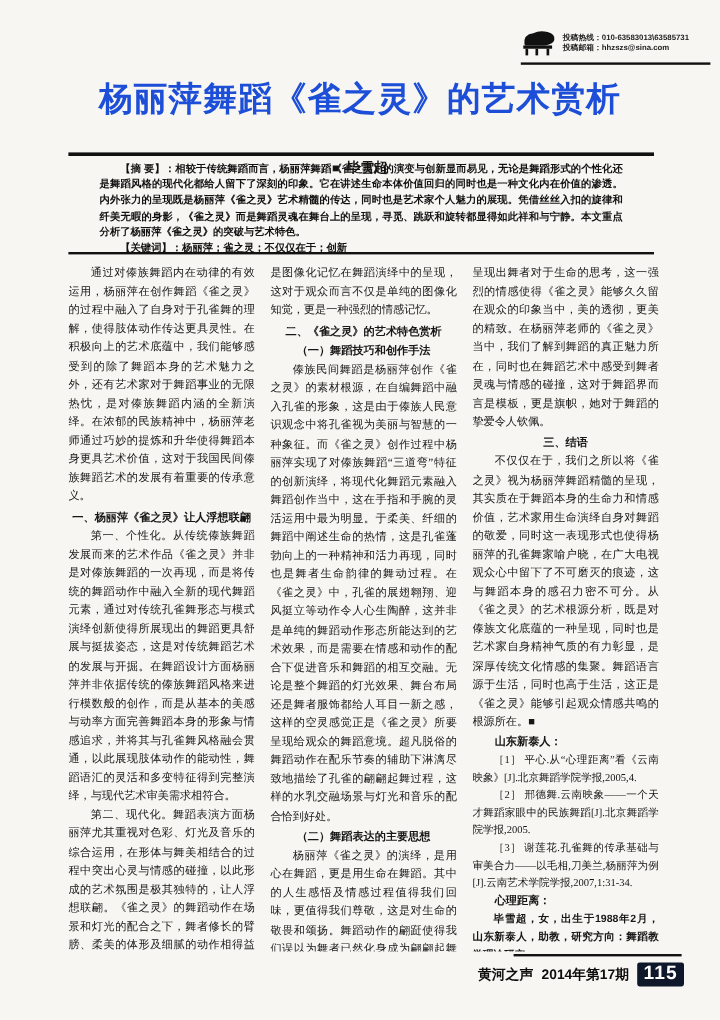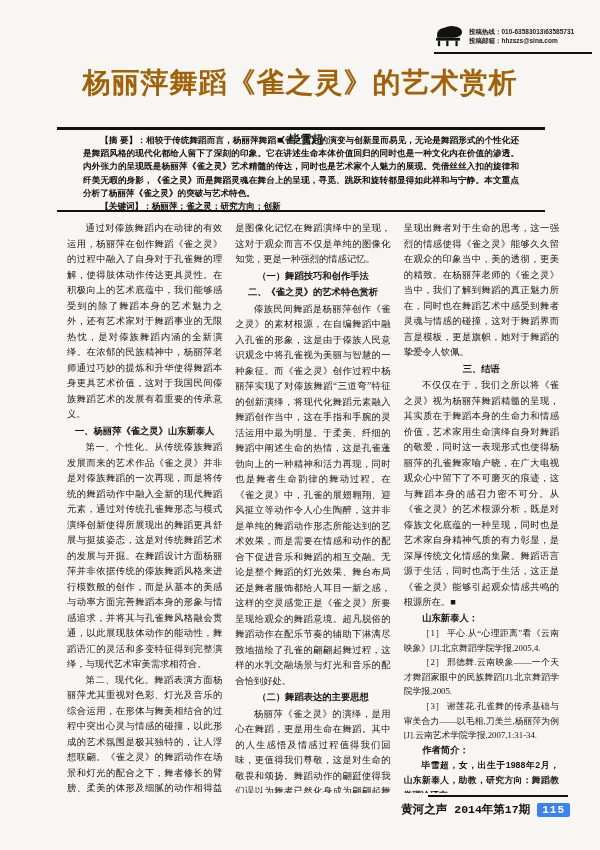--- a/index.html
+++ b/index.html
@@ -13,21 +13,21 @@
     position:absolute;top:24px;right:8px;width:158px;
     display:flex;align-items:center;gap:5px;
     border-bottom:2px solid #111;padding-bottom:4px;
   }
   .piano{width:30px;height:24px;flex:0 0 auto;}
   .masthead-lines{font-family:"Liberation Sans","DejaVu Sans",sans-serif;
     font-size:6.5px;line-height:9px;font-weight:bold;color:#1c1c1c;white-space:nowrap;}
   
   .title{
     position:absolute;top:64px;left:0;width:100%;text-align:center;
-    font-size:28px;font-weight:900;letter-spacing:1px;color:#a16207;
+    font-size:28px;font-weight:900;letter-spacing:1px;color:#1d4ed8;
   }
   .author-line{
     position:absolute;top:106px;left:0;width:100%;text-align:center;
     font-family:"Liberation Sans","DejaVu Sans",sans-serif;
     font-size:11.5px;font-weight:bold;margin-top:26px;
   }
   .author-line .sq{font-size:10px;margin-right:6px;}
   
   .rule{position:absolute;left:57px;width:488px;height:3px;background:#111;}
   .rule.r1{top:127px;}
@@ -36,21 +36,21 @@
   .abstract-block{
     position:absolute;top:134px;left:57px;width:488px;box-sizing:border-box;
     padding:0 26px;
     font-family:"Liberation Sans","DejaVu Sans",sans-serif;
     font-size:8.6px;font-weight:bold;line-height:13.2px;
     text-align:justify;color:#111;
   }
   .abstract-block p{margin:0;text-indent:2em;}
   
   .columns{
-    position:absolute;top:221px;left:67px;width:492px;height:572px;
+    position:absolute;top:221px;left:57px;width:492px;height:572px;
     display:flex;gap:13px;overflow:hidden;
   }
   .col{flex:1 1 0;font-size:9.3px;line-height:15.5px;text-align:justify;overflow:hidden;}
   .col p{margin:0;text-indent:2em;}
   .col p.cont{text-indent:0;}
   .col .sec-h{
     font-family:"Liberation Sans","DejaVu Sans",sans-serif;
     font-weight:bold;text-align:center;text-indent:0;margin:1px 0;
   }
   .refs-h,.bio-h{
@@ -60,25 +60,25 @@
   .refs-h{margin-top:16px;}
   .bio-h{margin-top:18px;}
   .col p.ref{font-size:8.8px;line-height:14.6px;}
   .col p.bio{font-family:"Liberation Sans","DejaVu Sans",sans-serif;
     font-weight:bold;font-size:8.8px;line-height:15px;}
   
   .footer-rule{position:absolute;top:795px;left:428px;width:140px;height:2px;background:#111;}
   .footer{
     position:absolute;top:802px;right:30px;
     display:flex;align-items:center;gap:7px;
-    font-family:Liberation Mono, monospace;
+    font-family:Liberation Sans, sans-serif;
     font-weight:bold;font-size:11.5px;color:#0d0d0d;
   }
   .page-num{
-    background:#3b82f6;color:#fff;padding:1px 5px;font-size:11px;
+    background:#0f172a;color:#fff;padding:1px 5px;font-size:16px;
     border-radius:2px;letter-spacing:1px;
   }
 </style>
 </head>
 <body>
 
 <div class="page">
 
   <div class="masthead">
     <svg class="piano" viewBox="0 0 32 26" xmlns="http://www.w3.org/2000/svg">
@@ -96,53 +96,53 @@
 
   <div class="title">杨丽萍舞蹈《雀之灵》的艺术赏析</div>
   <div class="author-line">
     <span class="sq">■</span><span>毕雪超</span>
   </div>
 
   <div class="rule r1"></div>
 
   <div class="abstract-block">
     <p><span>【摘  要】：</span><span>相较于传统舞蹈而言，杨丽萍舞蹈《雀之灵》的演变与创新显而易见，无论是舞蹈形式的个性化还是舞蹈风格的现代化都给人留下了深刻的印象。它在讲述生命本体价值回归的同时也是一种文化内在价值的渗透。内外张力的呈现既是杨丽萍《雀之灵》艺术精髓的传达，同时也是艺术家个人魅力的展现。凭借丝丝入扣的旋律和纤美无暇的身影，《雀之灵》而是舞蹈灵魂在舞台上的呈现，寻觅、跳跃和旋转都显得如此祥和与宁静。本文重点分析了杨丽萍《雀之灵》的突破与艺术特色。</span></p>
-    <p><span>【关键词】：</span><span>杨丽萍；雀之灵；研究方向；创新</span></p>
+    <p><span>【关键词】：</span><span>杨丽萍；雀之灵；不仅仅在于；创新</span></p>
   </div>
 
   <div class="rule r2"></div>
 
   <div class="columns">
 
     <div class="col">
       <p>通过对傣族舞蹈内在动律的有效运用，杨丽萍在创作舞蹈《雀之灵》的过程中融入了自身对于孔雀舞的理解，使得肢体动作传达更具灵性。在积极向上的艺术底蕴中，我们能够感受到的除了舞蹈本身的艺术魅力之外，还有艺术家对于舞蹈事业的无限热忱，是对傣族舞蹈内涵的全新演绎。在浓郁的民族精神中，杨丽萍老师通过巧妙的提炼和升华使得舞蹈本身更具艺术价值，这对于我国民间傣族舞蹈艺术的发展有着重要的传承意义。</p>
-      <p class="sec-h">一、杨丽萍《雀之灵》山东新泰人</p>
+      <p class="sec-h">一、杨丽萍《雀之灵》让人浮想联翩</p>
       <p>第一、个性化。从传统傣族舞蹈发展而来的艺术作品《雀之灵》并非是对傣族舞蹈的一次再现，而是将传统的舞蹈动作中融入全新的现代舞蹈元素，通过对传统孔雀舞形态与模式演绎创新使得所展现出的舞蹈更具舒展与挺拔姿态，这是对传统舞蹈艺术的发展与开掘。在舞蹈设计方面杨丽萍并非依据传统的傣族舞蹈风格来进行模数般的创作，而是从基本的美感与动率方面完善舞蹈本身的形象与情感追求，并将其与孔雀舞风格融会贯通，以此展现肢体动作的能动性，舞蹈语汇的灵活和多变特征得到完整演绎，与现代艺术审美需求相符合。</p>
       <p>第二、现代化。舞蹈表演方面杨丽萍尤其重视对色彩、灯光及音乐的综合运用，在形体与舞美相结合的过程中突出心灵与情感的碰撞，以此形成的艺术氛围是极其独特的，让人浮想联翩。《雀之灵》的舞蹈动作在场景和灯光的配合之下，舞者修长的臂膀、柔美的体形及细腻的动作相得益彰，在肩部、手指和手腕的联动下显得优雅而妩媚，观众的愉悦之情油然而生，加之背景音乐的舒缓和放松，更加给人以美的享受。</p>
 
     </div>
 
     <div class="col">
       <p class="cont">是图像化记忆在舞蹈演绎中的呈现，这对于观众而言不仅是单纯的图像化知觉，更是一种强烈的情感记忆。</p>
+      <p class="sec-h">二、《雀之灵》的艺术特色赏析</p>
       <p class="sec-h">（一）舞蹈技巧和创作手法</p>
-      <p class="sec-h">二、《雀之灵》的艺术特色赏析</p>
       <p>傣族民间舞蹈是杨丽萍创作《雀之灵》的素材根源，在自编舞蹈中融入孔雀的形象，这是由于傣族人民意识观念中将孔雀视为美丽与智慧的一种象征。而《雀之灵》创作过程中杨丽萍实现了对傣族舞蹈“三道弯”特征的创新演绎，将现代化舞蹈元素融入舞蹈创作当中，这在手指和手腕的灵活运用中最为明显。于柔美、纤细的舞蹈中阐述生命的热情，这是孔雀蓬勃向上的一种精神和活力再现，同时也是舞者生命韵律的舞动过程。在《雀之灵》中，孔雀的展翅翱翔、迎风挺立等动作令人心生陶醉，这并非是单纯的舞蹈动作形态所能达到的艺术效果，而是需要在情感和动作的配合下促进音乐和舞蹈的相互交融。无论是整个舞蹈的灯光效果、舞台布局还是舞者服饰都给人耳目一新之感，这样的空灵感觉正是《雀之灵》所要呈现给观众的舞蹈意境。超凡脱俗的舞蹈动作在配乐节奏的辅助下淋漓尽致地描绘了孔雀的翩翩起舞过程，这样的水乳交融场景与灯光和音乐的配合恰到好处。</p>
       <p class="sec-h">（二）舞蹈表达的主要思想</p>
       <p>杨丽萍《雀之灵》的演绎，是用心在舞蹈，更是用生命在舞蹈。其中的人生感悟及情感过程值得我们回味，更值得我们尊敬，这是对生命的敬畏和颂扬。舞蹈动作的翩跹使得我们误以为舞者已然化身成为翩翩起舞的孔雀，这样一个人间的精灵在忘我的舞蹈过程中放飞生命，这并非是外在情感的矫揉造作，而是舞蹈灵魂在舞台上的呈现。之所以能够吸引众多观众，不仅仅在于《雀之灵》舞蹈中所包含的优美的舞蹈旋律，更加在于作品中表现出的浓烈生命意识，这既是对生命价值的赞美，更是从舞蹈艺术方面</p>
     </div>
 
     <div class="col">
       <p class="cont">呈现出舞者对于生命的思考，这一强烈的情感使得《雀之灵》能够久久留在观众的印象当中，美的透彻，更美的精致。在杨丽萍老师的《雀之灵》当中，我们了解到舞蹈的真正魅力所在，同时也在舞蹈艺术中感受到舞者灵魂与情感的碰撞，这对于舞蹈界而言是模板，更是旗帜，她对于舞蹈的挚爱令人钦佩。</p>
       <p class="sec-h">三、结语</p>
       <p>不仅仅在于，我们之所以将《雀之灵》视为杨丽萍舞蹈精髓的呈现，其实质在于舞蹈本身的生命力和情感价值，艺术家用生命演绎自身对舞蹈的敬爱，同时这一表现形式也使得杨丽萍的孔雀舞家喻户晓，在广大电视观众心中留下了不可磨灭的痕迹，这与舞蹈本身的感召力密不可分。从《雀之灵》的艺术根源分析，既是对傣族文化底蕴的一种呈现，同时也是艺术家自身精神气质的有力彰显，是深厚传统文化情感的集聚。舞蹈语言源于生活，同时也高于生活，这正是《雀之灵》能够引起观众情感共鸣的根源所在。■</p>
       <p class="refs-h">山东新泰人：</p>
       <p class="ref">［1］ 平心.从“心理距离”看《云南映象》[J].北京舞蹈学院学报,2005,4.</p>
       <p class="ref">［2］ 邢德舞.云南映象——一个天才舞蹈家眼中的民族舞蹈[J].北京舞蹈学院学报,2005.</p>
       <p class="ref">［3］ 谢莲花.孔雀舞的传承基础与审美合力——以毛相,刀美兰,杨丽萍为例[J].云南艺术学院学报,2007,1:31-34.</p>
-      <p class="bio-h">作者简介：</p>
+      <p class="bio-h">心理距离：</p>
       <p class="bio">毕雪超，女，出生于1988年2月，山东新泰人，助教，研究方向：舞蹈教学理论研究。</p>
 
     </div>
 
   </div>
 
   <div class="footer-rule"></div>
   <div class="footer">
     <span>黄河之声</span>
     <span>2014年第17期</span>

